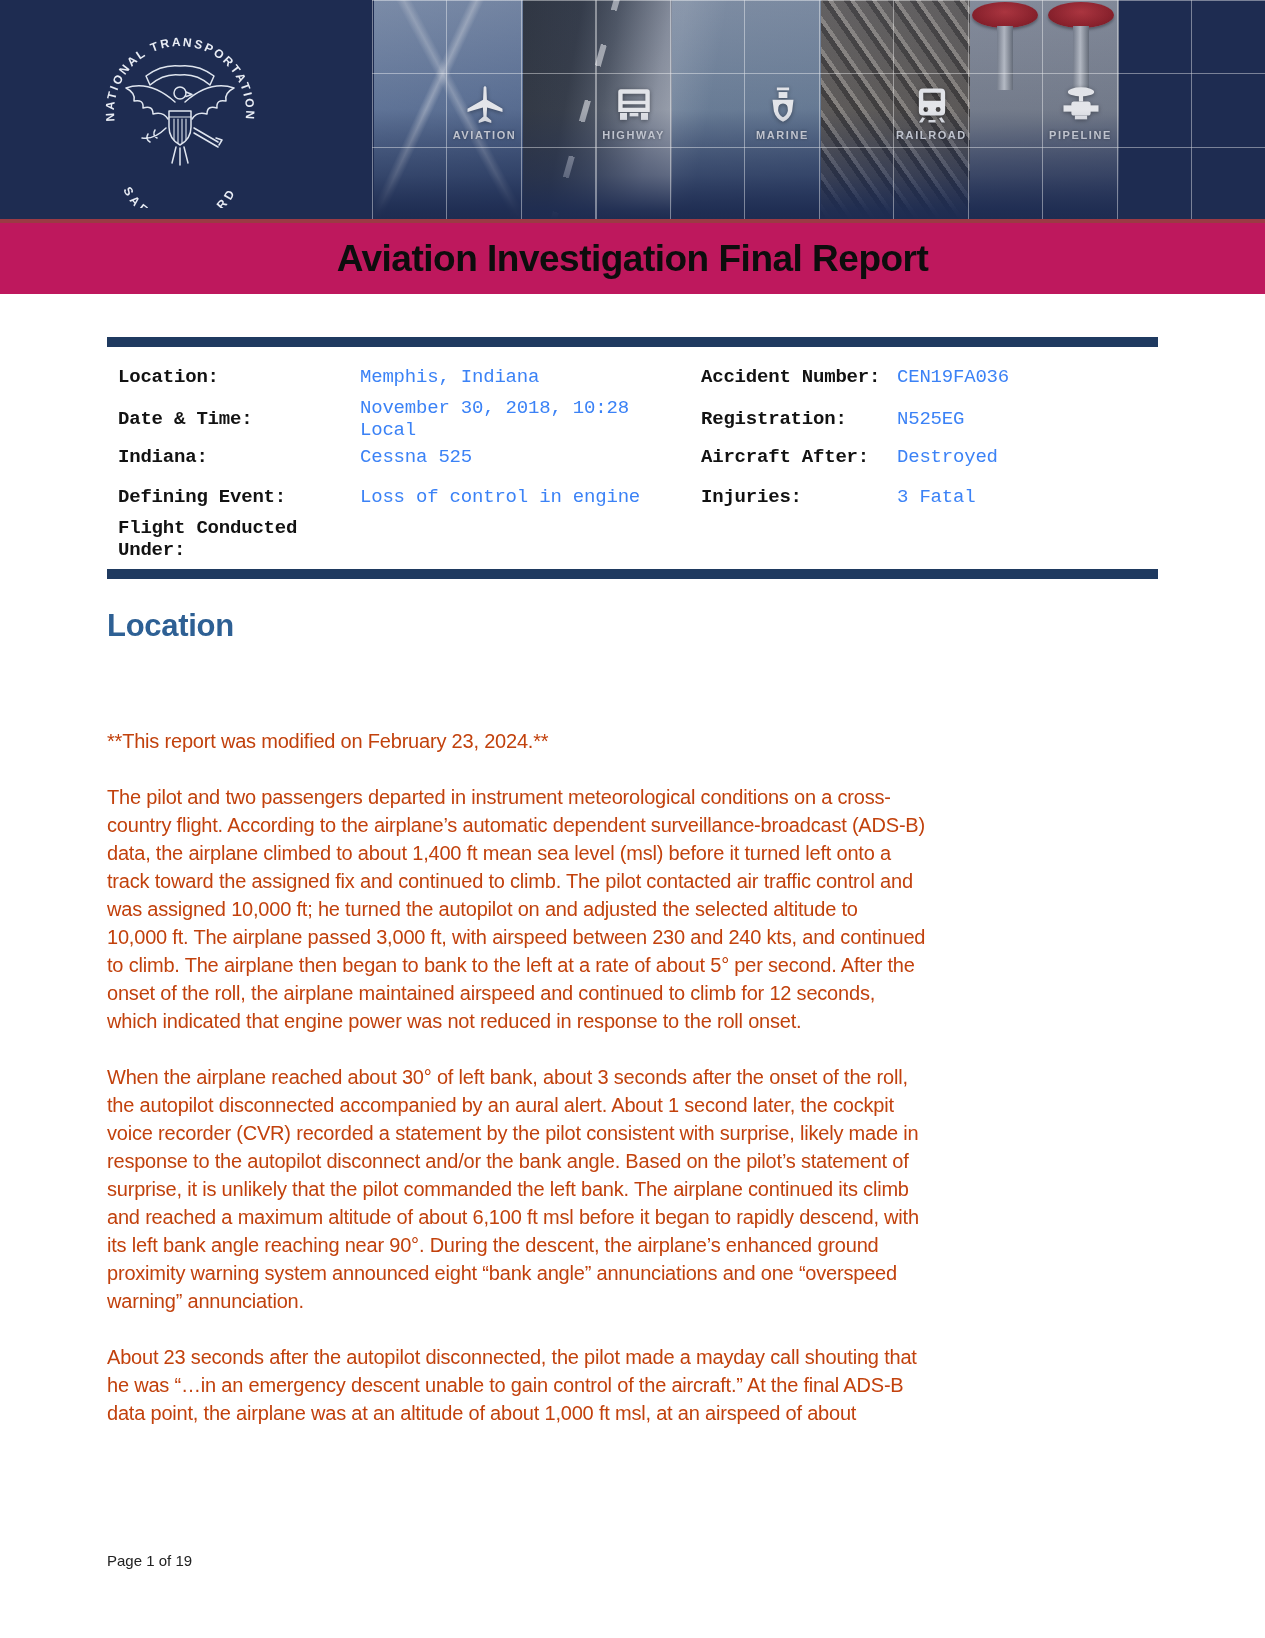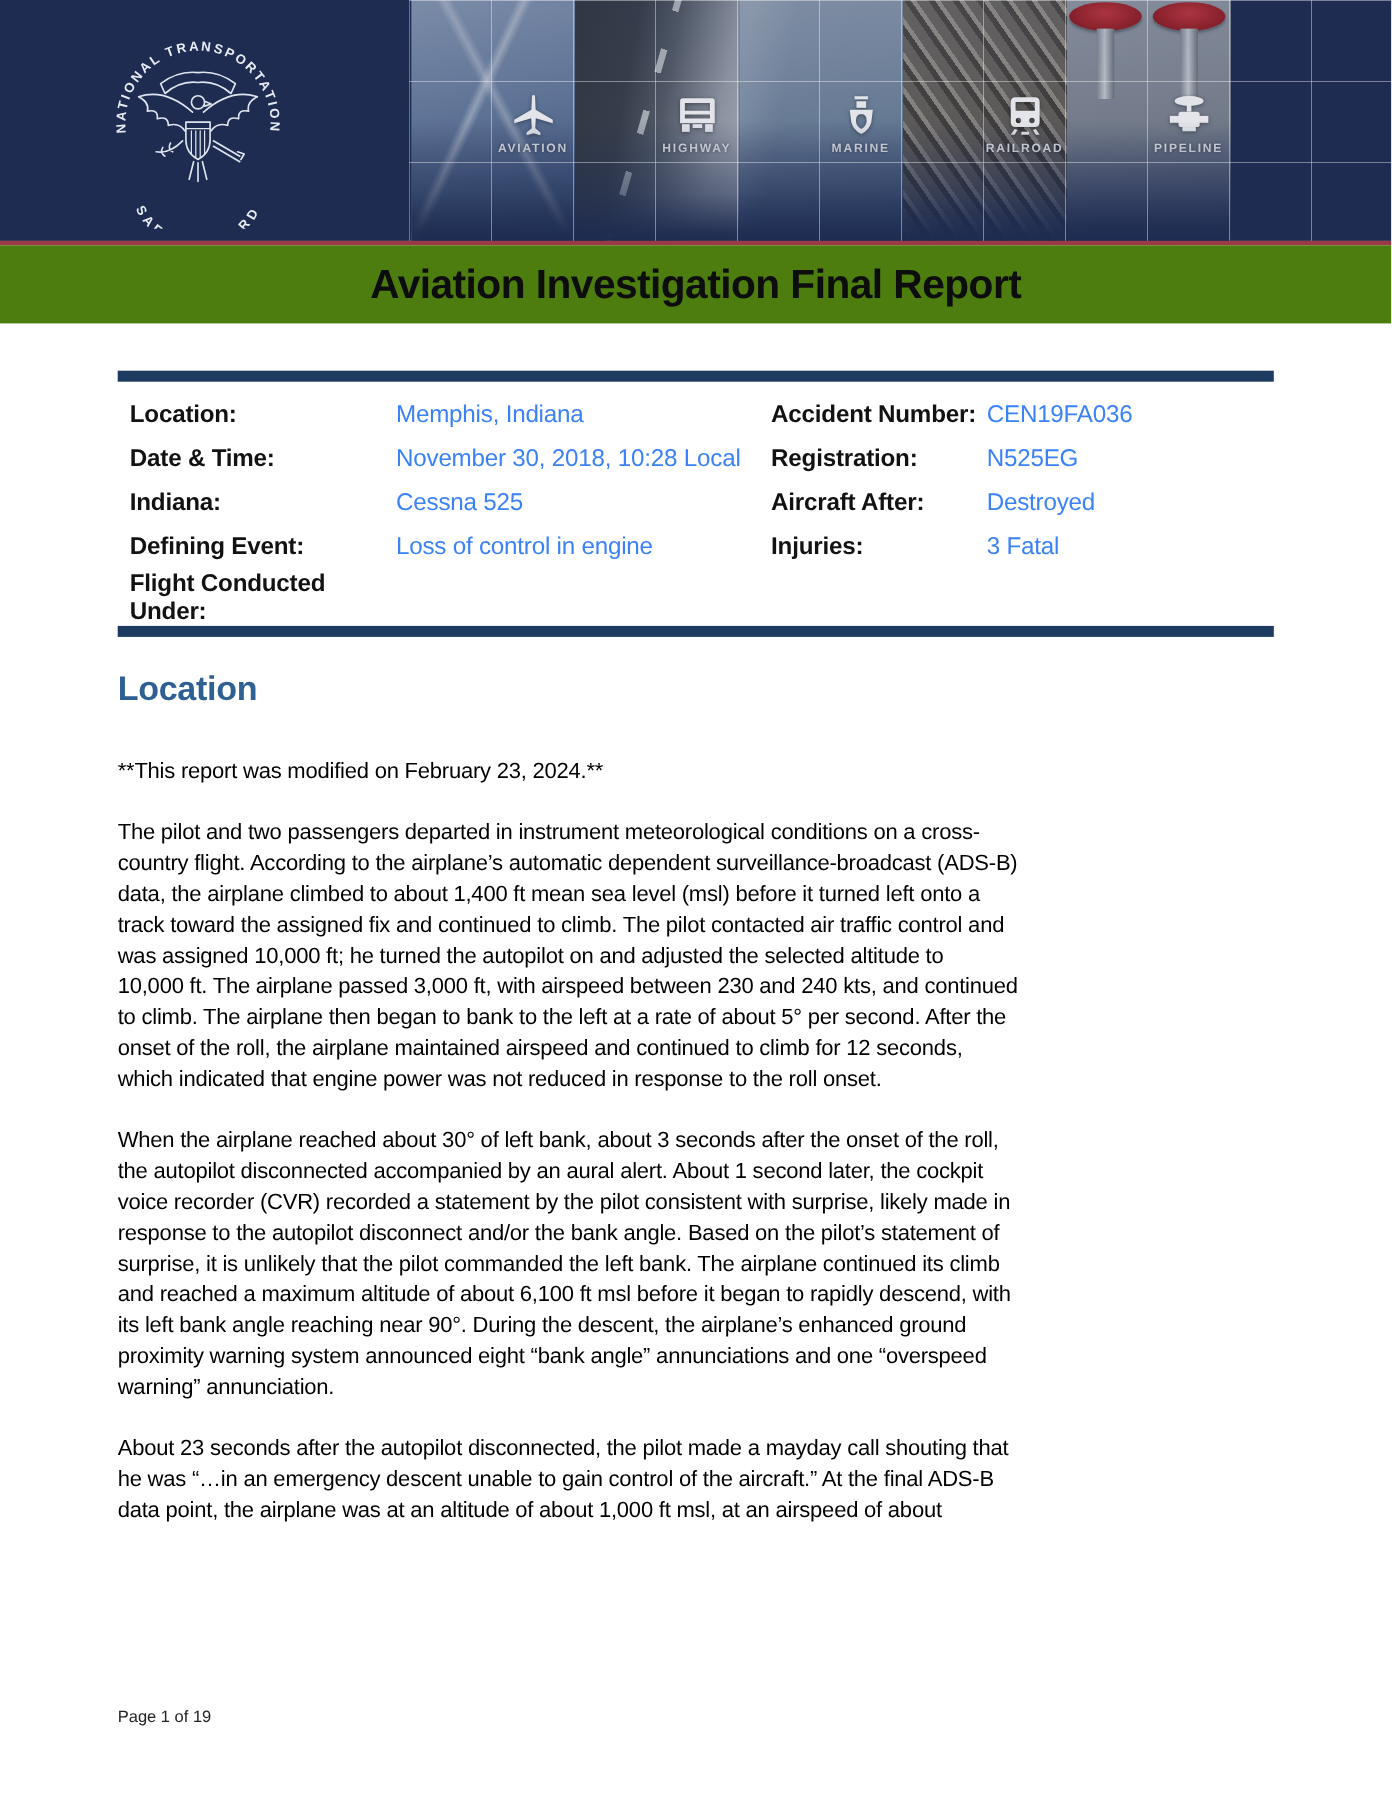--- a/index.html
+++ b/index.html
@@ -55,38 +55,38 @@
       repeating-linear-gradient(to bottom, rgba(255,255,255,.55) 0 1px, transparent 1px 73.5px);
   }
   .mode { position:absolute; top:84px; left:36px; width:149px; text-align:center; }
   .mode svg { width:42px; height:42px; display:block; margin:0 auto; filter:drop-shadow(0 1px 2px rgba(0,0,0,.4)); }
   .mode-label { margin-top:3px; font-size:11px; font-weight:bold; letter-spacing:1.6px; color:#ffffff; text-shadow:0 0 3px rgba(0,0,0,.5); }
 
   .seal { position:absolute; left:96px; top:16px; width:168px; height:192px; }
 
   
   .red-line { position:absolute; left:0; top:219px; width:1265px; height:4px; background:#9b3a44; }
-  .title-band { position:absolute; left:0; top:223px; width:1265px; height:71px; background:#4d7c0f;
+  .title-band { position:absolute; left:0; top:223px; width:1265px; height:71px; background:#be185d;
     display:flex; align-items:center; justify-content:center; }
   .title { font-size:37px; font-weight:bold; color:#0d0d0d; letter-spacing:-0.5px; }
 
   
   .info-table { position:absolute; left:107px; top:337px; width:1051px; }
   .bar { height:10px; background:#1f3a60; }
   .rows { padding:10px 0 12px 0; }
-  .trow { display:grid; grid-template-columns:253px 330px 207px 1fr; align-items:center; height:40px; font-size:22px; }
+  .trow { display:grid; grid-template-columns:253px 330px 207px 1fr; align-items:center; height:40px; font-size:19px;font-family:Liberation Mono, monospace; }
   .tlabel { font-weight:bold; padding-left:11px; color:#121212; letter-spacing:-0.2px; }
   .tvalue { color:#3b82f6; letter-spacing:-0.2px; }
   .span3 { grid-column:2 / 5; }
 
   
   .analysis-heading { position:absolute; left:107px; top:608px; font-size:31px; font-weight:bold;
     color:#2e6094; letter-spacing:-0.3px; }
-  .body-text { position:absolute; left:107px; top:687px; width:1055px; font-size:20px; line-height:28px;
-    letter-spacing:-0.2px; color:#000000; }
+  .body-text { position:absolute; left:107px; top:727px; width:1055px; font-size:20px; line-height:28px;
+    letter-spacing:-0.2px; color:#c2410c; }
   .body-text p { margin:0 0 28px 0; white-space:pre-line; }
   .page-footer { position:absolute; left:107px; top:1552px; font-size:15px; color:#222222; }
 </style>
 </head>
 <body>
 
 <div class="page">
 
   <div class="header">
 

